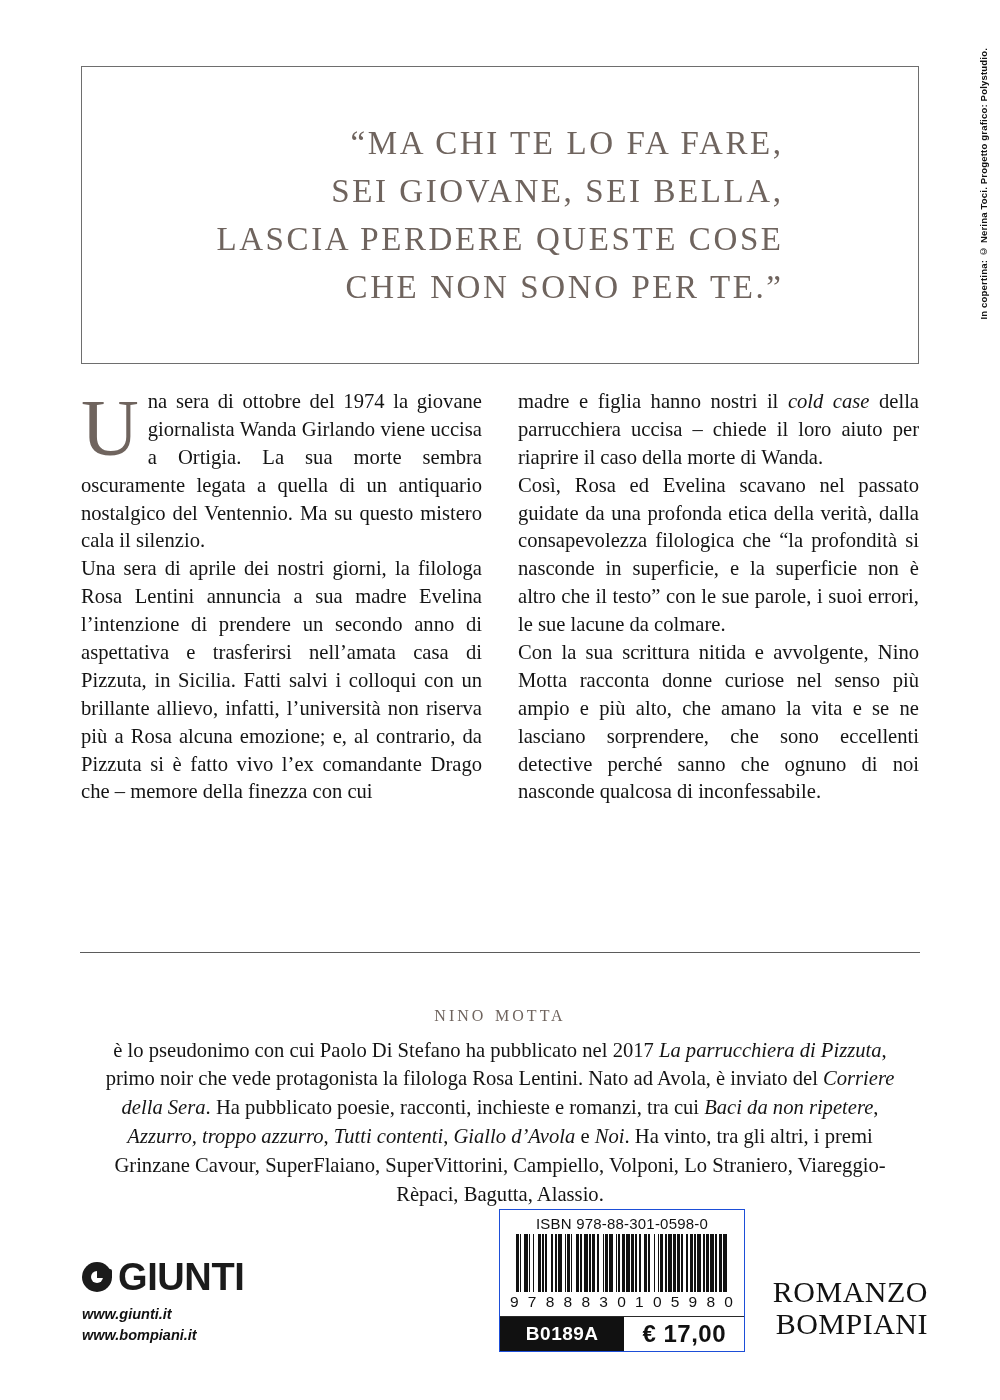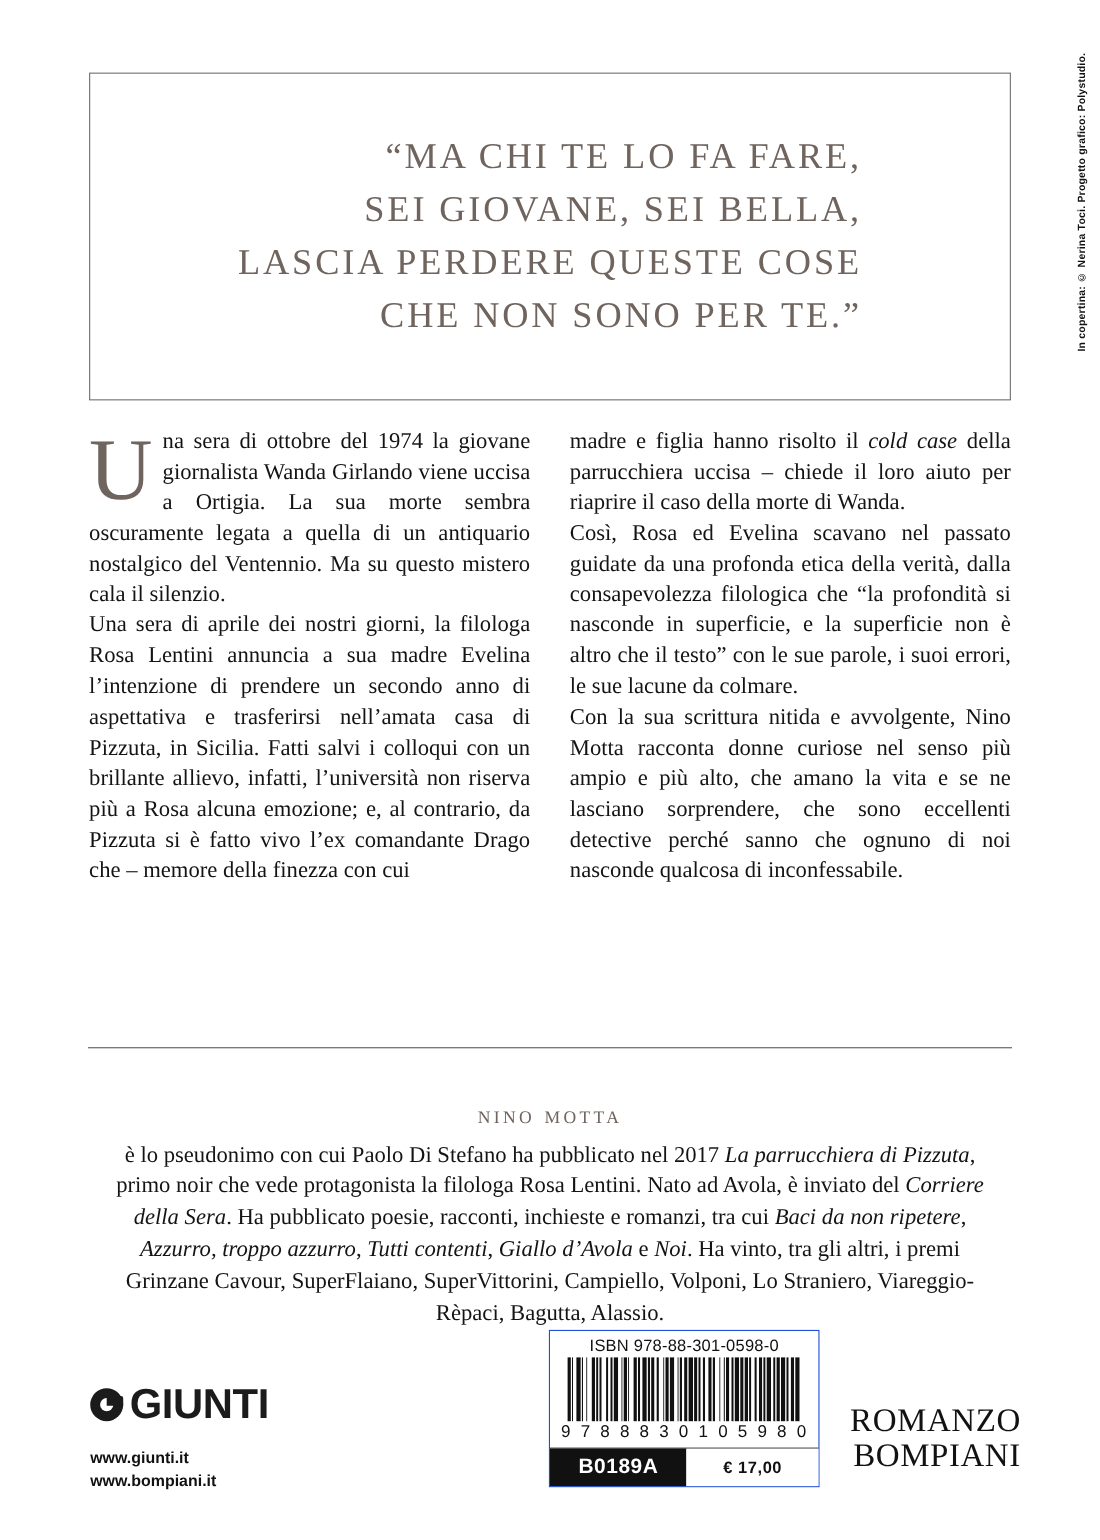--- a/index.html
+++ b/index.html
@@ -180,21 +180,21 @@
     line-height: 1;
   }
   .giunti-url {
     font-family: "Liberation Sans", sans-serif;
     font-size: 14.5px;
     font-weight: bold;
     color: #111111;
     line-height: 1.45;
     margin-top: 0;
   }
-  #giunti-urls { margin-top: 20px; }
+  #giunti-urls { margin-top: 8px; font-style: italic; }
 
   
   #barcode-block {
     position: absolute;
     left: 499px;
     top: 1209px;
     width: 246px;
     background: #ffffff;
     border: 1px solid #1d4ed8;
     box-sizing: border-box;
@@ -238,21 +238,21 @@
     display: flex;
     align-items: center;
     justify-content: center;
     letter-spacing: 0.5px;
   }
   #price-value {
     flex: 1;
     background: #ffffff;
     color: #111111;
     font-family: "Liberation Sans", sans-serif;
-    font-size: 15px;
+    font-size: 24px;
     font-weight: bold;
     display: flex;
     align-items: center;
     justify-content: center;
     letter-spacing: 0.5px;
   }
 
   
   #imprint {
     position: absolute;
@@ -279,21 +279,21 @@
 LASCIA PERDERE QUESTE COSE
 CHE NON SONO PER TE.”</div>
 </div>
 
 <div id="blurb">
   <div class="blurb-col">
     <p><span id="dropcap">U</span><span>na sera di ottobre del 1974 la giovane giornalista Wanda Girlando viene uccisa a Ortigia. La sua morte sembra oscuramente legata a quella di un antiquario nostalgico del Ventennio. Ma su questo mistero cala il silenzio.</span></p>
     <p><span>Una sera di aprile dei nostri giorni, la filologa Rosa Lentini annuncia a sua madre Evelina l’intenzione di prendere un secondo anno di aspettativa e trasferirsi nell’amata casa di Pizzuta, in Sicilia. Fatti salvi i colloqui con un brillante allievo, infatti, l’università non riserva più a Rosa alcuna emozione; e, al contrario, da Pizzuta si è fatto vivo l’ex comandante Drago che – memore della finezza con cui</span></p>
   </div>
   <div class="blurb-col">
-    <p><span>madre e figlia hanno risolto il </span><i>cold case</i><span> della parrucchiera uccisa – chiede il loro aiuto per riaprire il caso della morte di Wanda.</span></p>
+    <p><span>madre e figlia hanno nostri il </span><i>cold case</i><span> della parrucchiera uccisa – chiede il loro aiuto per riaprire il caso della morte di Wanda.</span></p>
     <p><span>Così, Rosa ed Evelina scavano nel passato guidate da una profonda etica della verità, dalla consapevolezza filologica che “la profondità si nasconde in superficie, e la superficie non è altro che il testo” con le sue parole, i suoi errori, le sue lacune da colmare.</span></p>
     <p><span>Con la sua scrittura nitida e avvolgente, Nino Motta racconta donne curiose nel senso più ampio e più alto, che amano la vita e se ne lasciano sorprendere, che sono eccellenti detective perché sanno che ognuno di noi nasconde qualcosa di inconfessabile.</span></p>
   </div>
 </div>
 
 <div id="divider"></div>
 
 <div id="author-block">
   <div id="author-name">Nino Motta</div>
   <div id="author-bio"><span>è lo pseudonimo con cui Paolo Di Stefano ha pubblicato nel 2017 </span><i>La parrucchiera di Pizzuta</i><span>, primo noir che vede protagonista la filologa Rosa Lentini. Nato ad Avola, è inviato del </span><i>Corriere della Sera</i><span>. Ha pubblicato poesie, racconti, inchieste e romanzi, tra cui </span><i>Baci da non ripetere</i><span>, </span><i>Azzurro, troppo azzurro</i><span>, </span><i>Tutti contenti</i><span>, </span><i>Giallo d’Avola</i><span> e </span><i>Noi</i><span>. Ha vinto, tra gli altri, i premi Grinzane Cavour, SuperFlaiano, SuperVittorini, Campiello, Volponi, Lo Straniero, Viareggio-Rèpaci, Bagutta, Alassio.</span></div>

